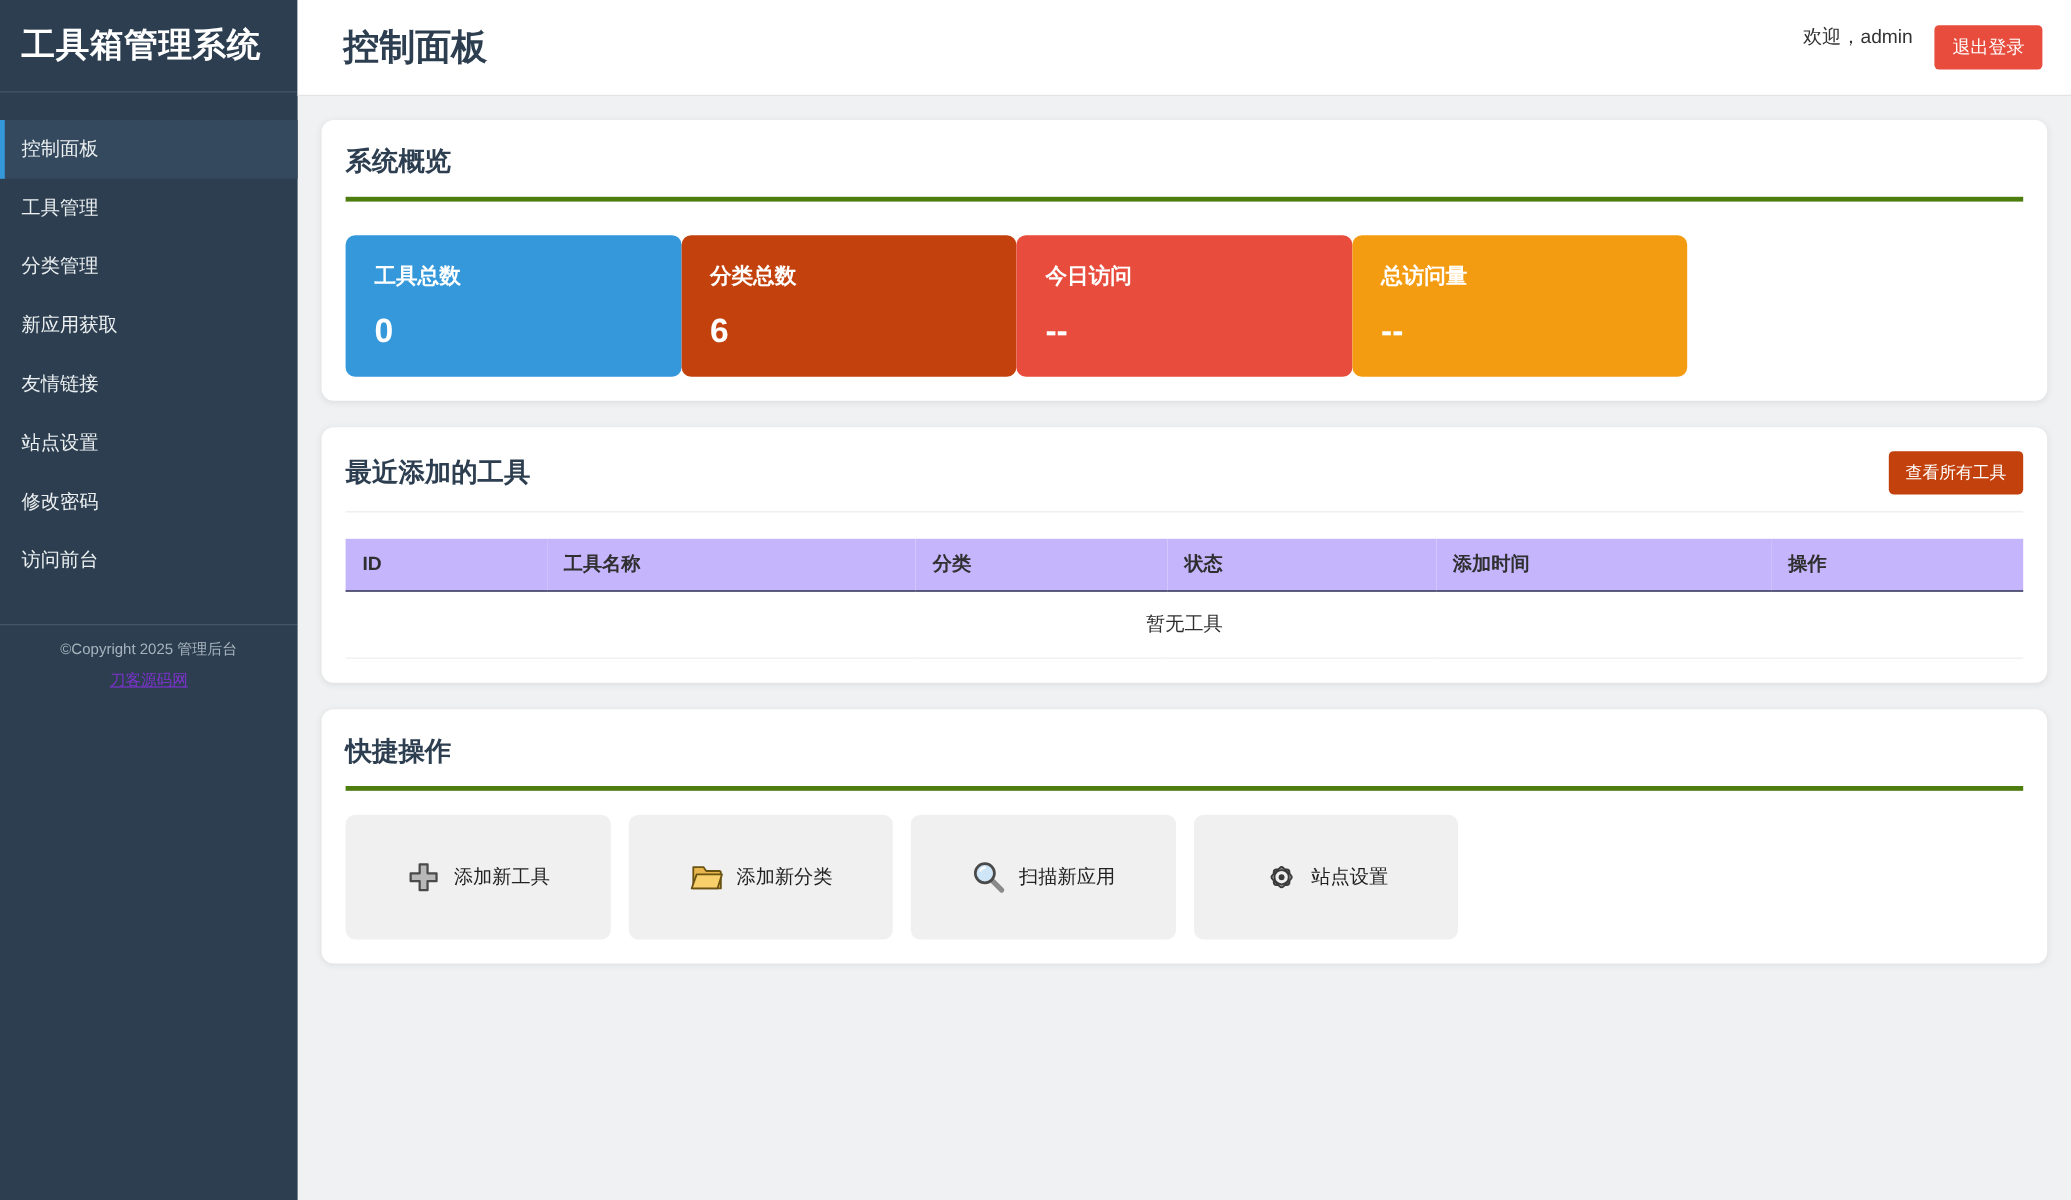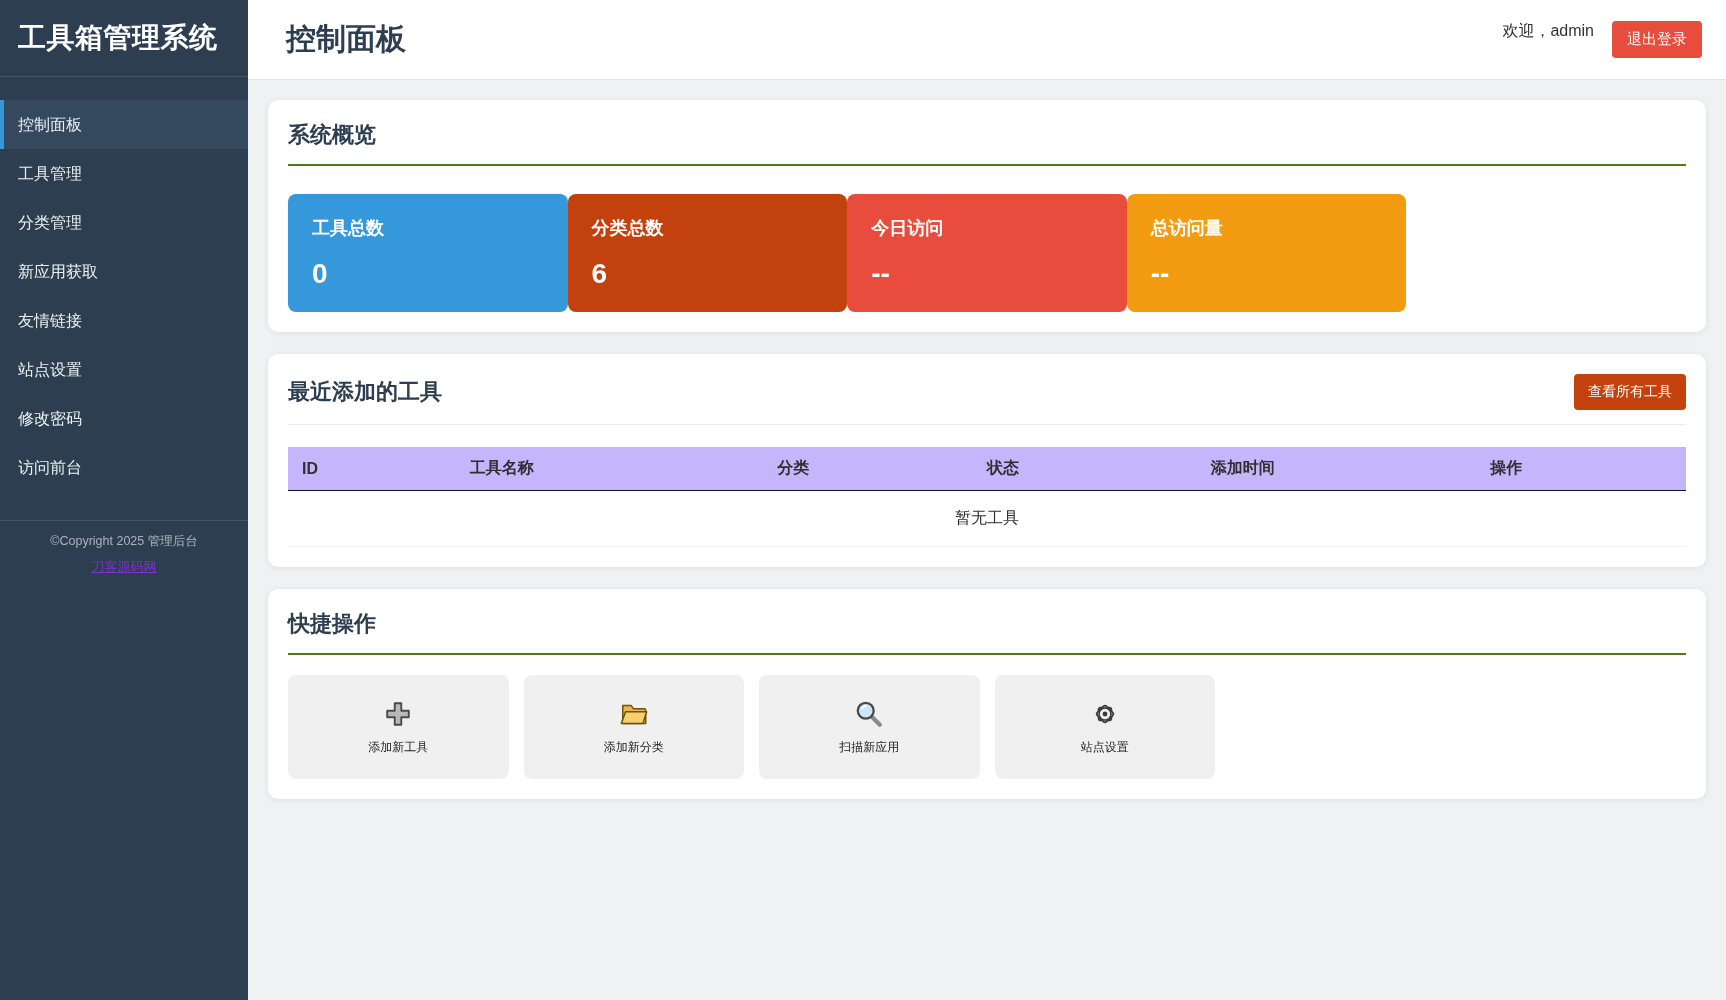--- a/index.html
+++ b/index.html
@@ -55,21 +55,21 @@
   }
   
   .content { flex: 1; padding: 20px; overflow: auto; }
   .card {
     background: #fff; border-radius: 10px;
     box-shadow: 0 1px 6px rgba(0,0,0,0.08);
     padding: 20px; margin-bottom: 22px;
   }
   .card-heading {
     font-size: 22px; font-weight: bold; color: #2c3e50;
-    padding-bottom: 14px; border-bottom: 2px solid #4d7c0f;
+    padding-bottom: 14px; border-bottom: 4px solid #4d7c0f;
   }
   .card-heading.no-border { border-bottom: none; padding-bottom: 0; }
   .card-header-row {
     display: flex; align-items: center; justify-content: space-between;
     padding-bottom: 14px; border-bottom: 1px solid #ececec;
   }
   .view-all-btn {
     background: #c2410c; color: #fff; border: none; border-radius: 4px;
     font-size: 14px; padding: 9px 14px; cursor: pointer; font-family: inherit;
   }
@@ -99,23 +99,23 @@
     text-align: center; font-size: 16px; color: #2f2f2f;
     padding: 17px 14px; border-bottom: 1px solid #eee;
   }
   
   .actions-grid {
     display: grid; grid-template-columns: repeat(6, 1fr);
     gap: 15px; margin-top: 20px;
   }
   .action-btn {
     background: #f0f0f0; border: none; border-radius: 8px; height: 104px;
-    display: flex; flex-direction: column; align-items: center;
+    display: flex; flex-direction: row; align-items: center;
     justify-content: center; gap: 10px; cursor: pointer;
-    font-size: 12px; color: #222; font-family: inherit;
+    font-size: 16px; color: #222; font-family: inherit;
   }
   .action-icon { width: 30px; height: 30px; display: block; }
 </style>
 </head>
 <body>
 
 <aside class="sidebar">
   <div class="sidebar-title">工具箱管理系统</div>
   <ul class="sidebar-menu">
     <li class="menu-item active">控制面板</li>

